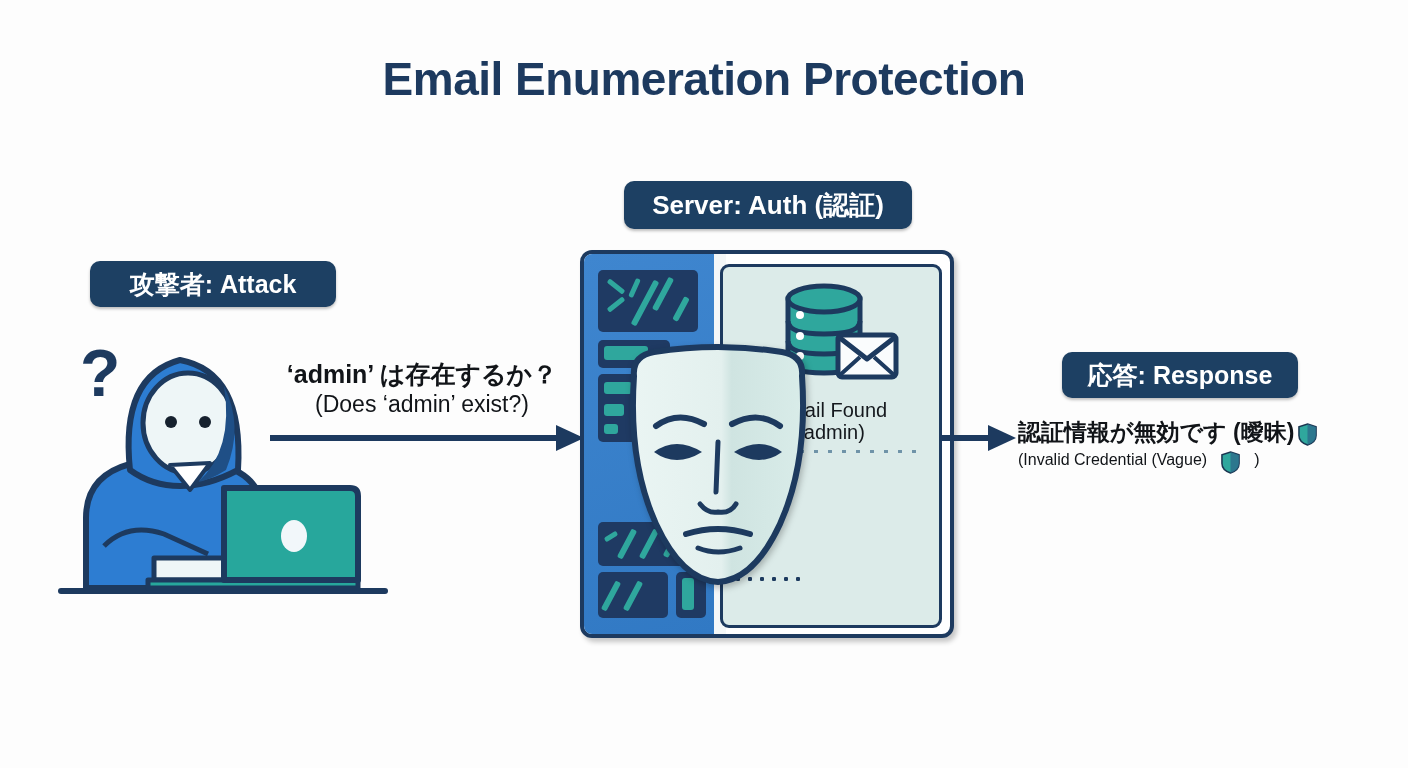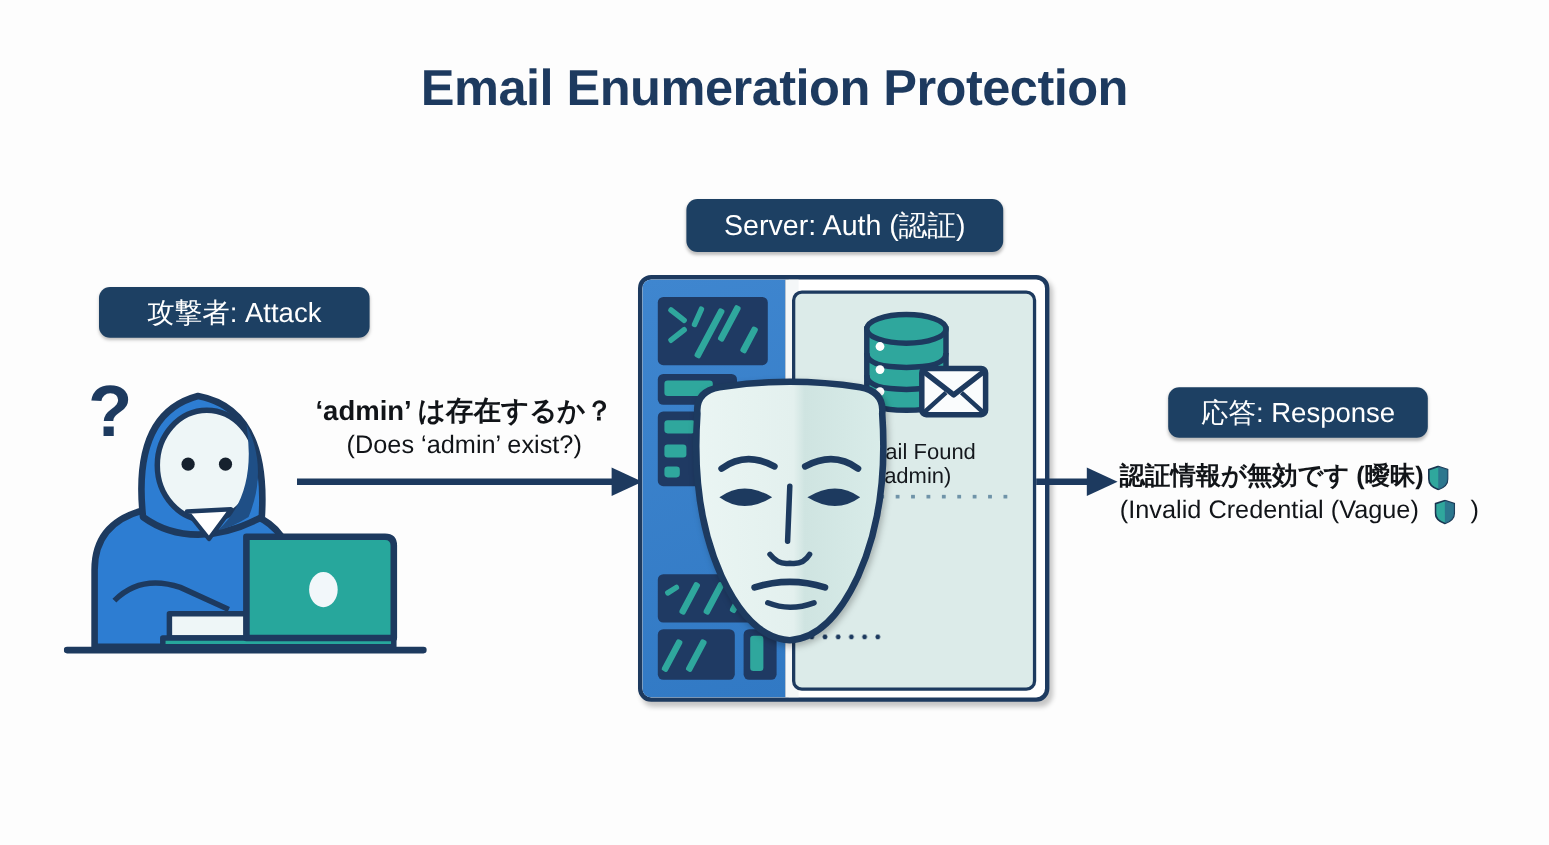--- a/index.html
+++ b/index.html
@@ -27,21 +27,21 @@
     font-weight: bold;
     letter-spacing: -0.5px;
     color: #1d3a5f;
   }
 
   
   .badge {
     position: absolute;
     background: #1d4063;
     color: #ffffff;
-    font-weight: normal;
+    font-weight: bold;
     border-radius: 10px;
     display: flex;
     align-items: center;
     justify-content: center;
     box-shadow: 0 2px 3px rgba(0,0,0,0.25);
     white-space: nowrap;
   }
   #badge-attacker {
     left: 90px; top: 261px;
     width: 246px; height: 46px;
@@ -74,21 +74,21 @@
     position: absolute;
     left: 1018px; top: 418px;
     width: 380px;
     color: #111418;
   }
   #resp-jp {
     font-size: 23px; font-weight: bold; line-height: 1.25;
     display: flex; align-items: center; gap: 4px;
   }
   #resp-en {
-    font-size: 23px; line-height: 1.25; margin-top: 2px;
+    font-size: 16px; line-height: 1.25; margin-top: 2px;
     display: flex; align-items: center; gap: 14px;
   }
 
   .shield {
     display: inline-block;
     width: 19px; height: 23px;
     flex: 0 0 auto;
     position: relative;
     top: 2px;
   }

